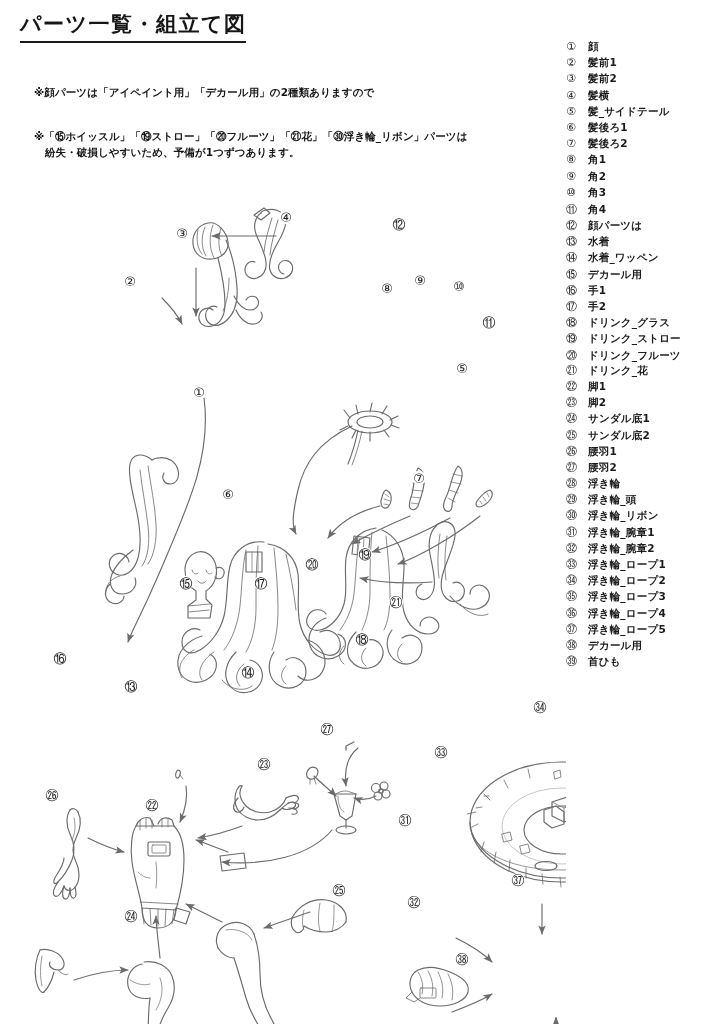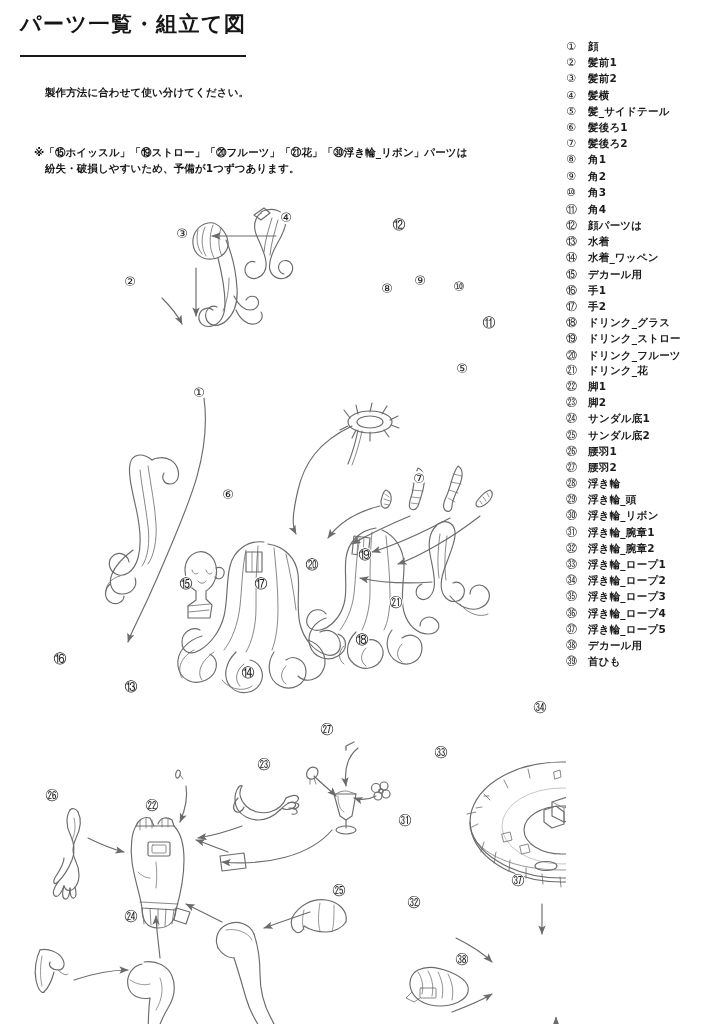--- a/index.html
+++ b/index.html
@@ -18,21 +18,21 @@
   }
 
   
   #page-title {
     position: absolute;
     left: 20px; top: 13px;
     font-size: 21px;
     font-weight: 700;
     letter-spacing: 1.5px;
     color: #161616;
-    padding-bottom: 19px;
+    padding-bottom: 5px;
     border-bottom: 2px solid #1a1a1a;
     line-height: 1.1;
     white-space: nowrap;
   }
 
   
   #notes {
     position: absolute;
     left: 34px; top: 68px;
     width: 520px;
@@ -85,21 +85,21 @@
   
 </style>
 </head>
 <body>
 
 <div id="page-title">パーツ一覧・組立て図</div>
 
 <div id="notes">
 
   <div class="note">
-    <span class="cont">製作方法に合わせて使い分けてください。</span>
+    <span>※顔パーツは「アイペイント用」「デカール用」の2種類ありますので</span>
   </div>
 
 
   <div class="note">
     <span>※「⑮ホイッスル」「⑲ストロー」「⑳フルーツ」「㉑花」「㉚浮き輪_リボン」パーツは</span>
     <span class="cont">紛失・破損しやすいため、予備が1つずつあります。</span>
   </div>
 
 </div>
 

